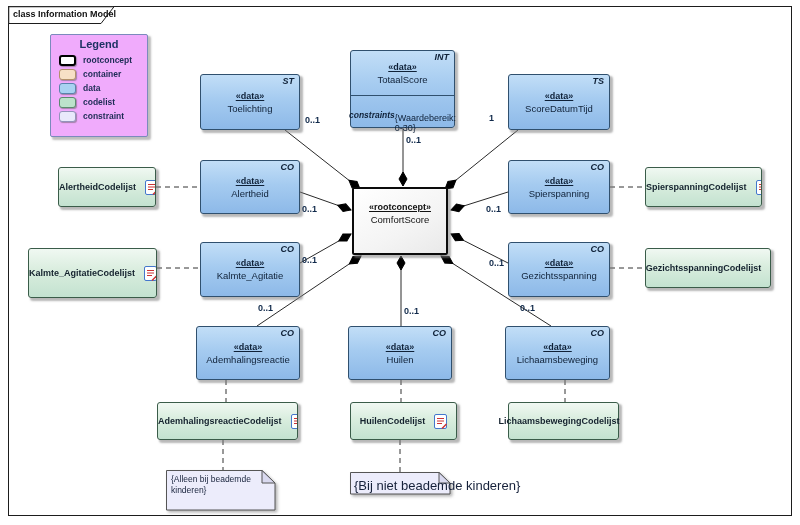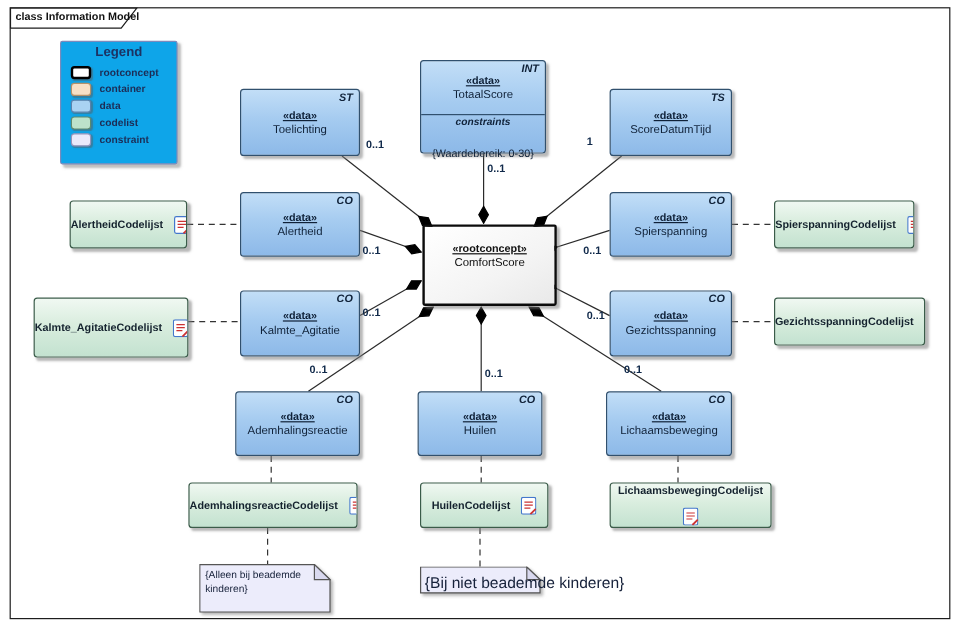--- a/index.html
+++ b/index.html
@@ -21,33 +21,33 @@
   .node .stereo{font-size:9px;font-weight:bold;text-decoration:underline;}
   .node .nname{font-size:9.5px;font-weight:normal;margin-top:2px;text-align:center;}
   .node .tag{position:absolute;top:1px;right:5px;font-size:9px;font-style:italic;font-weight:bold;}
 
   .central{background:linear-gradient(150deg,#ffffff 0%,#f4f4f4 60%,#e9e9e9 100%);
     border:2.5px solid #0b0b0b;border-radius:2px;color:#111;
     justify-content:flex-start;padding-top:13px;}
 
   .compartment-top{flex:0 0 44px;display:flex;flex-direction:column;align-items:center;justify-content:center;width:100%;}
   .compartment-bottom{flex:1;width:100%;border-top:1px solid #30506e;box-sizing:border-box;
-    display:flex;flex-direction:column;align-items:center;justify-content:center;}
+    display:flex;flex-direction:row;align-items:center;justify-content:center;}
   .constraints-label{font-size:8.5px;font-style:italic;font-weight:bold;}
   .constraint-value{font-size:9px;margin-top:17px;}
 
   .codelist{position:absolute;z-index:2;box-sizing:border-box;
     border:1px solid #3a5c49;border-radius:3px;
     background:linear-gradient(180deg,#f0f8f2 0%,#d9edde 45%,#c3e2d0 100%);
     box-shadow:2.5px 2.5px 2px rgba(125,125,125,.55);
     display:flex;align-items:center;justify-content:center;gap:9px;
     font-size:9px;font-weight:bold;color:#14222e;}
 
   .legend{position:absolute;left:50px;top:34px;width:98px;height:103px;z-index:2;
-    background:#0ea5e9;border:1px solid #7b8abc;border-radius:2px;
+    background:#f0abfc;border:1px solid #7b8abc;border-radius:2px;
     box-shadow:2.5px 2.5px 2px rgba(125,125,125,.5);box-sizing:border-box;}
   .legend-title{text-align:center;font-size:11px;font-weight:bold;color:#1c3263;padding:3px 0 3px;}
   .legend-row{display:flex;align-items:center;gap:7px;padding:1.5px 0 1.5px 8px;}
   .swatch{width:17px;height:11px;border-radius:3px;box-sizing:border-box;
     box-shadow:1px 1px 1px rgba(90,90,90,.5);background:#fff;}
   .sw-rootconcept{background:#ffffff;border:2px solid #000;}
   .sw-container{background:#f7e0c6;border:1px solid #b3916a;}
   .sw-data{background:#a9d2f2;border:1px solid #5a83ad;}
   .sw-codelist{background:#bce2cb;border:1px solid #5d8a70;}
   .sw-constraint{background:#e9e9fb;border:1px solid #9393bb;}
@@ -120,21 +120,21 @@
     <div class="legend-row">
       <span class="swatch sw-codelist"></span>
       <span class="legend-label">codelist</span>
     </div>
     <div class="legend-row">
       <span class="swatch sw-constraint"></span>
       <span class="legend-label">constraint</span>
     </div>
   </div>
 
-  <div class="node central" style="left:352px;top:187px;width:112px;height:68px;">
+  <div class="node central" style="left:352px;top:187px;width:96px;height:68px;">
     <div class="stereo">«rootconcept»</div>
     <div class="nname">ComfortScore</div>
   </div>
 
   <div class="node" style="left:200px;top:74px;width:100px;height:56px;">
     <span class="tag">ST</span>
     <div class="stereo">«data»</div>
     <div class="nname">Toelichting</div>
   </div>
 
@@ -245,21 +245,21 @@
 
   <div class="codelist" style="left:350px;top:402px;width:107px;height:38px;">
     <span>HuilenCodelijst</span>
     <svg width="13" height="15">
       <rect x="0.5" y="0.5" width="12" height="14" rx="1.5" fill="#ffffff" stroke="#4477cc"></rect>
       <path d="M3,4.5 H10 M3,7 H10 M3,9.5 H8" stroke="#cc3333" stroke-width="1"></path>
       <path d="M8,14.5 L12.5,10" stroke="#cc3333" stroke-width="1.5"></path>
     </svg>
   </div>
 
-  <div class="codelist" style="left:508px;top:402px;width:135px;height:38px;flex-direction:column;">
+  <div class="codelist" style="left:508px;top:402px;width:111px;height:38px;">
     <span>LichaamsbewegingCodelijst</span>
     <svg width="13" height="15">
       <rect x="0.5" y="0.5" width="12" height="14" rx="1.5" fill="#ffffff" stroke="#4477cc"></rect>
       <path d="M3,4.5 H10 M3,7 H10 M3,9.5 H8" stroke="#cc3333" stroke-width="1"></path>
       <path d="M8,14.5 L12.5,10" stroke="#cc3333" stroke-width="1.5"></path>
     </svg>
   </div>
 
   <svg class="note-shape" style="left:166px;top:470px;" width="110" height="41">
     <path d="M0.5,0.5 H96 L109,13 V40 H0.5 Z" fill="#ececfb" stroke="#555"></path>

